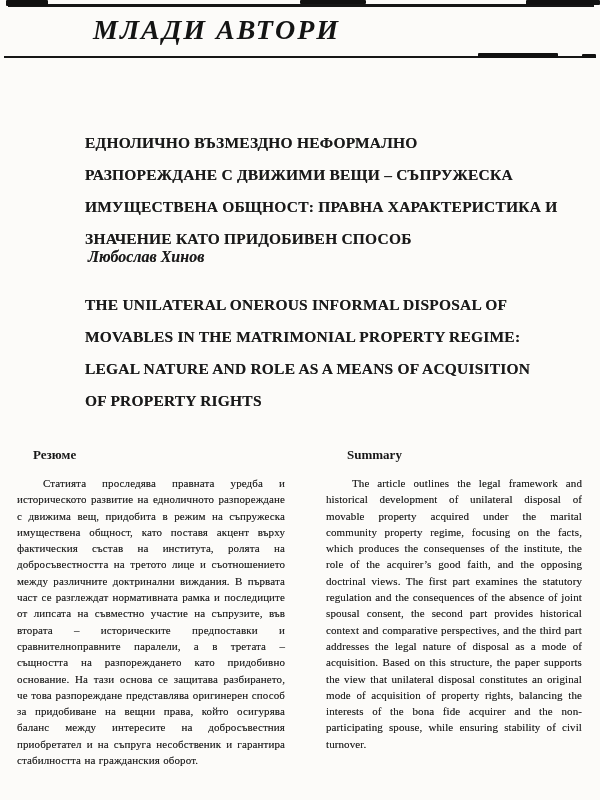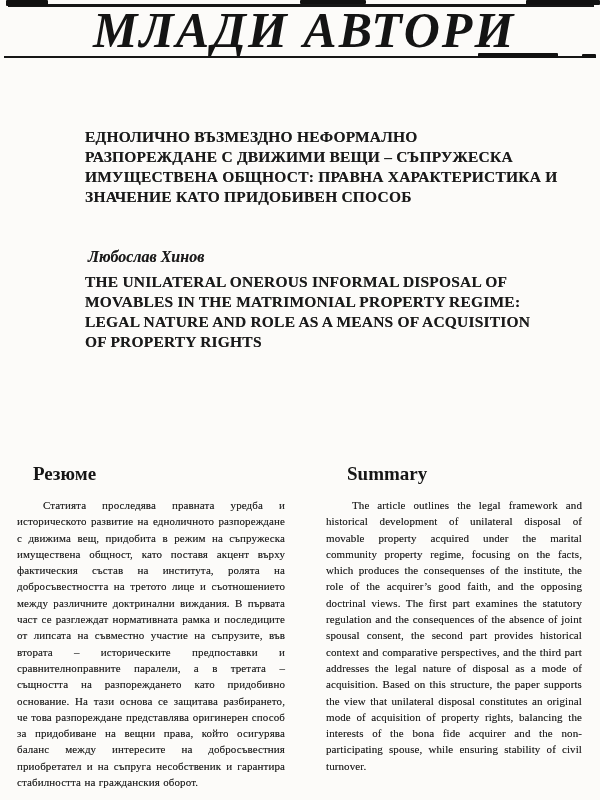--- a/index.html
+++ b/index.html
@@ -21,42 +21,42 @@
   .a1 { top: 0; left: 6px;  width: 42px; height: 6px; }
   .a2 { top: 0; left: 300px; width: 66px; height: 4px; }
   .a3 { top: 0; right: 0;   width: 74px; height: 5px; }
   .a4 { top: 53px; left: 478px; width: 80px; height: 5px; }
   .a5 { top: 54px; right: 4px; width: 14px; height: 4px; }
 
   .banner {
     position: absolute;
     top: 8px; left: 93px;
     margin: 0;
-    font-size: 50px;
+    font-size: 28px;
     line-height: 44px;
     font-weight: bold;
     font-style: italic;
     letter-spacing: 2px;
     white-space: nowrap;
     color: #141414;
   }
   .title {
     position: absolute;
     left: 85px;
     width: 490px;
     font-weight: bold;
     font-size: 15.5px;
-    line-height: 20px;
+    line-height: 32px;
     letter-spacing: 0.2px;
     white-space: pre-line;
     color: #1a1a1a;
     text-shadow: 0 0 0.5px rgba(20,20,20,0.55);
   }
   .title-bg { top: 127px; }
-  .title-en { top: 272px; }
+  .title-en { top: 289px; }
   .author {
     position: absolute;
     left: 88px;
     font-weight: bold;
     font-style: italic;
     font-size: 16px;
     color: #1a1a1a;
     text-shadow: 0 0 0.5px rgba(20,20,20,0.5);
   }
   .author-bg { top: 248px; }
@@ -68,22 +68,22 @@
     left: 5px;
     width: 589px;
     display: flex;
     gap: 17px;
   }
   .col { flex: 0 0 auto; }
   .col-bg { width: 292px; }
   .col-en { width: 280px; }
   .col-heading {
     font-weight: bold;
-    font-size: 19px;
-    margin: 16px 0 6px 28px;
+    font-size: 13px;
+    margin: 0 0 6px 28px;
     color: #161616;
   }
   .col-en .col-heading { margin-left: 33px; }
   .col-body {
     margin: 12px;
     font-size: 11px;
     line-height: 16.3px;
     text-align: justify;
     text-indent: 26px;
     letter-spacing: 0.1px;

